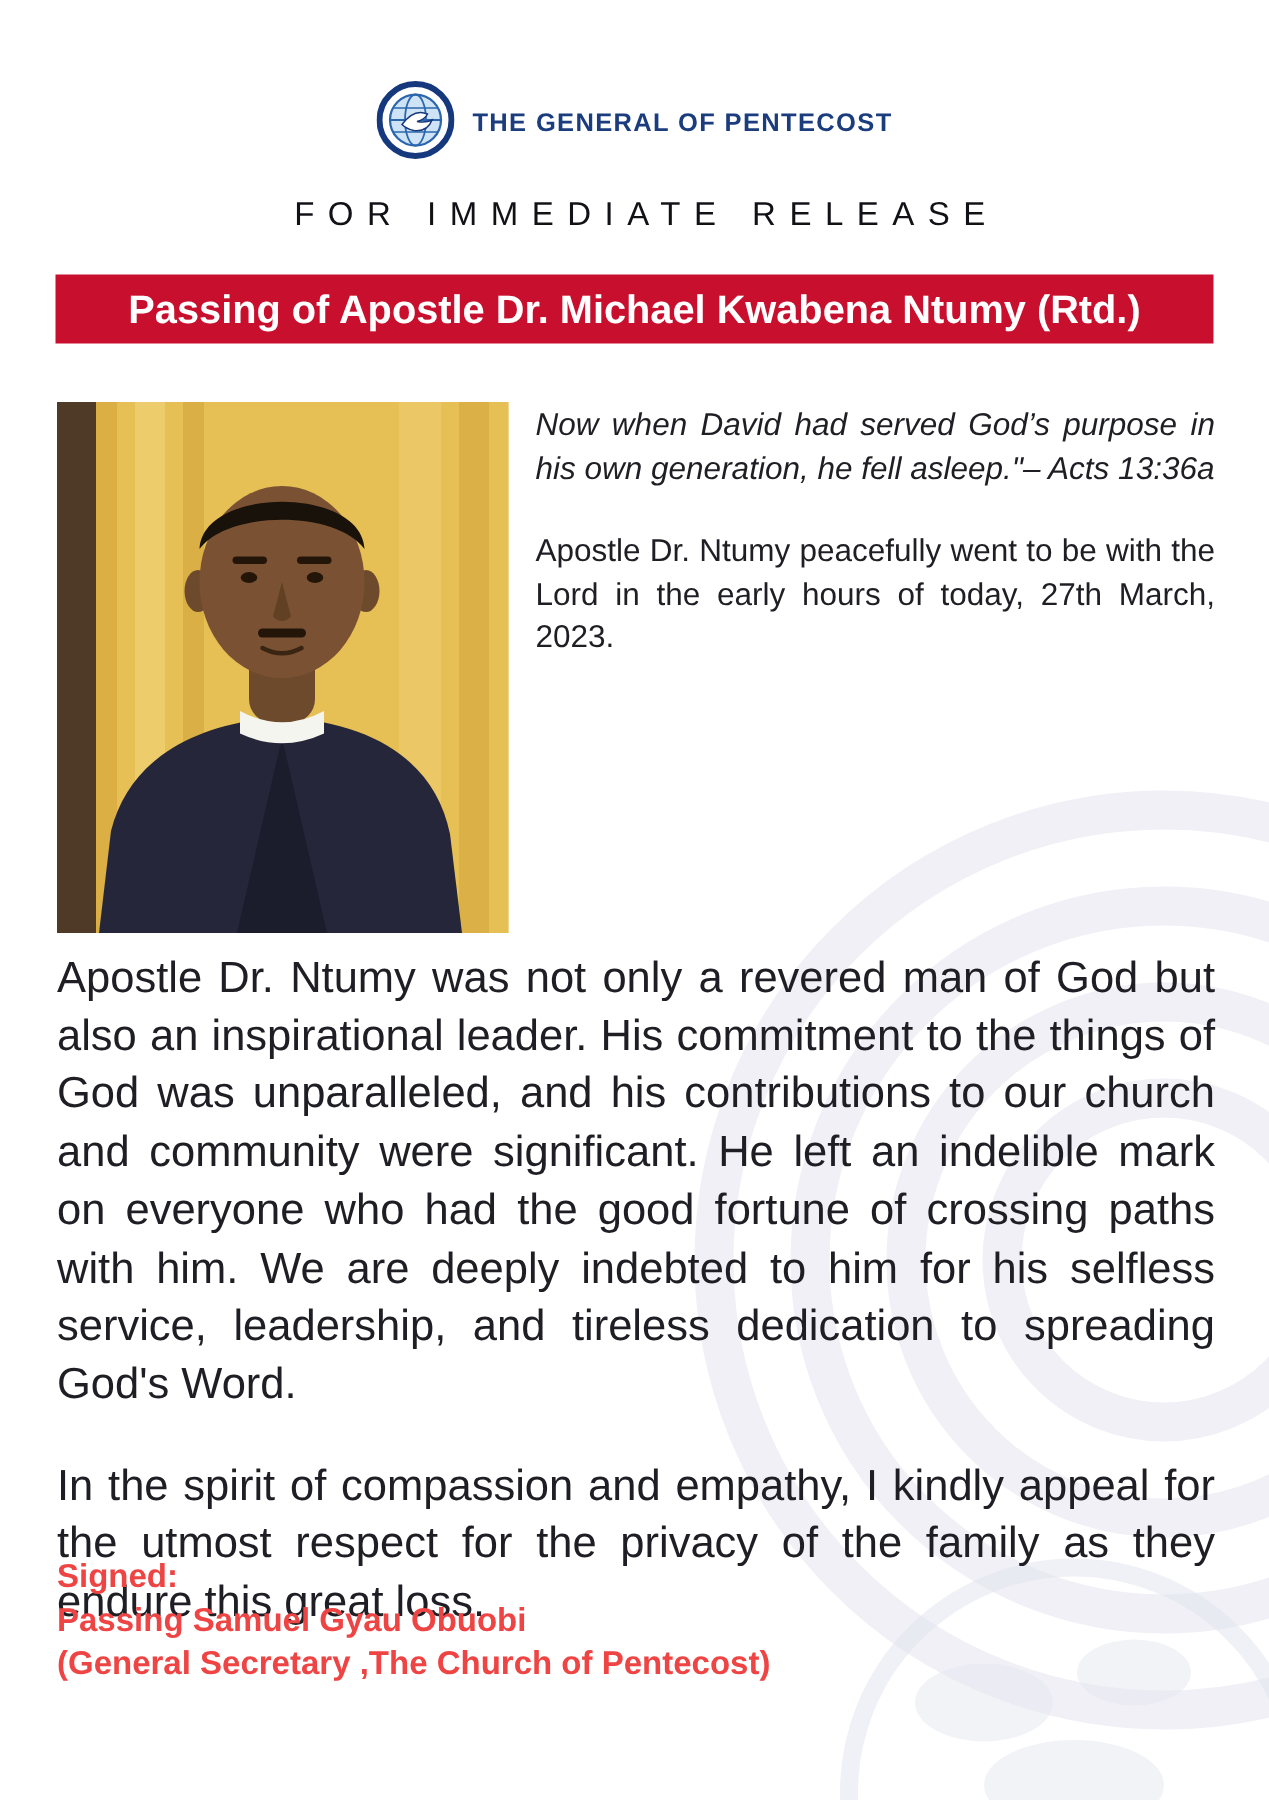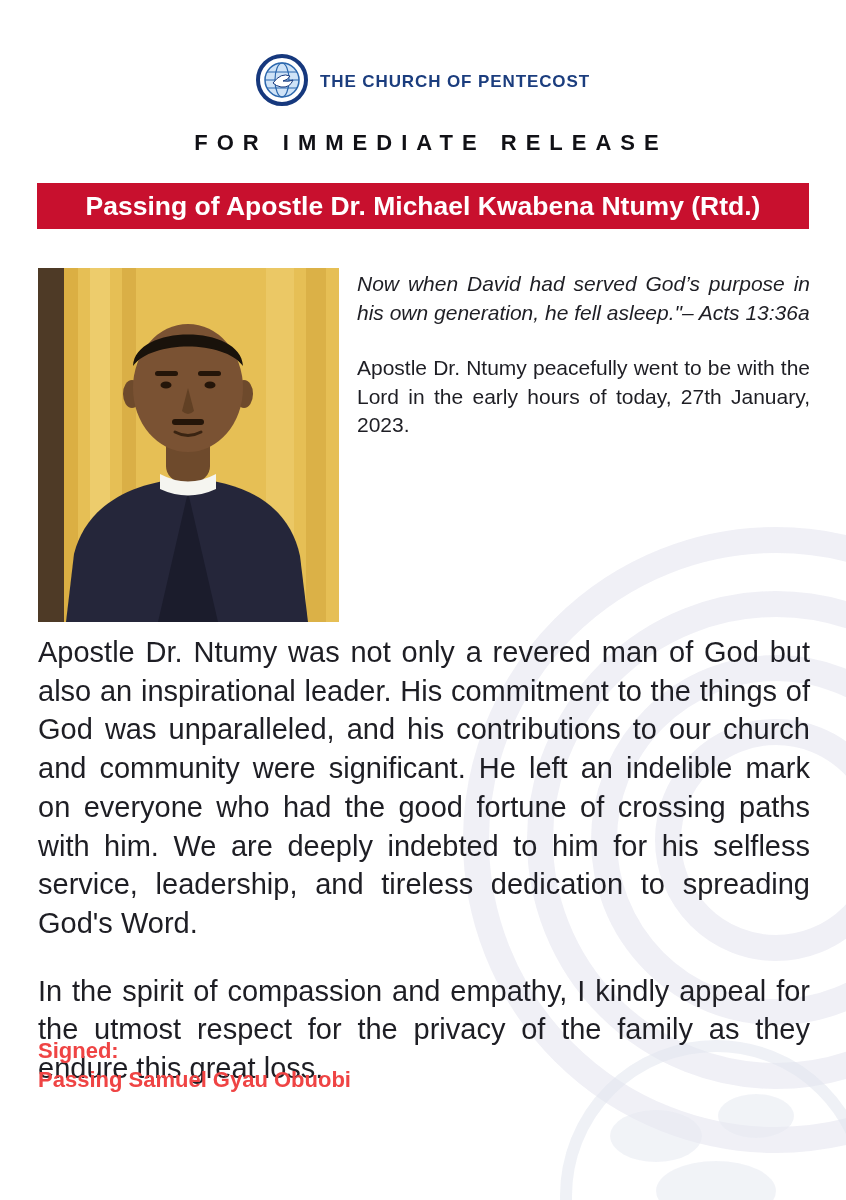--- a/index.html
+++ b/index.html
@@ -13,21 +13,21 @@
 
   
   .masthead { top:54px; left:0; right:0; display:flex; justify-content:center; align-items:center; gap:12px; }
   .org-name { color:var(--navy,#1b3d7e); font-weight:bold; line-height:1.18; }
   .org-line1 { font-size:17px; letter-spacing:0.9px; }
   .org-line2 { font-size:17px; letter-spacing:2.6px; }
 
   
   .release-label {
     top:130px; left:0; right:0; text-align:center;
-    font-weight:bold; font-size:22px; letter-spacing:9px; color:#111116;padding-left:16px;
+    font-weight:normal; font-size:22px; letter-spacing:9px; color:#111116;padding-left:16px;
   }
 
   
   .banner {
     top:183px; left:37px; right:37px; height:46px;
     background:var(--banner-red,#c8102e);
     display:flex; align-items:center; justify-content:center;
   }
   .banner-title { color:#ffffff; font-weight:bold; font-size:26.5px; white-space:nowrap; }
 
@@ -78,21 +78,21 @@
         <circle cx="26" cy="26" r="24" fill="#ffffff" stroke="#16387d" stroke-width="4"></circle>
         <circle cx="26" cy="26" r="17" fill="#cfe3f7" stroke="#2b67ad" stroke-width="1.5"></circle>
         <ellipse cx="26" cy="26" rx="7" ry="17" fill="none" stroke="#2b67ad" stroke-width="1.2"></ellipse>
         <line x1="9" y1="26" x2="43" y2="26" stroke="#2b67ad" stroke-width="1.2"></line>
         <line x1="11" y1="18" x2="41" y2="18" stroke="#2b67ad" stroke-width="1"></line>
         <line x1="11" y1="34" x2="41" y2="34" stroke="#2b67ad" stroke-width="1"></line>
         <path d="M17,29 q8,-11 17,-7 q-2,4 -7,5 q6,1 10,-1 q-3,8 -12,7 q-5,-1 -8,-4 Z" fill="#ffffff" stroke="#16387d" stroke-width="1"></path>
       </svg>
     </span>
     <span class="org-name">
-      <div class="org-line1">THE CHURCH OF PENTECOST</div>
+      <div class="org-line1">THE GENERAL OF PENTECOST</div>
     </span>
   </header>
 
   <div class="layer release-label">FOR IMMEDIATE RELEASE</div>
 
   <div class="layer banner">
     <span class="banner-title">Passing of Apostle Dr. Michael Kwabena Ntumy (Rtd.)</span>
   </div>
 
   <div class="layer content-top">
@@ -118,27 +118,28 @@
         <rect x="160" y="103" width="23" height="5" rx="2.5" fill="#241509"></rect>
         <ellipse cx="128" cy="117" rx="5.5" ry="3.6" fill="#241509"></ellipse>
         <ellipse cx="172" cy="117" rx="5.5" ry="3.6" fill="#241509"></ellipse>
         <path d="M150,120 L144,143 Q150,149 156,143 Z" fill="#5d3d22" opacity="0.85"></path>
         <rect x="134" y="151" width="32" height="6" rx="3" fill="#241509"></rect>
         <path d="M137,164 Q150,171 163,164" stroke="#3a2412" stroke-width="3" fill="none" stroke-linecap="round"></path>
       </svg>
     </figure>
     <div class="side-text">
       <p class="quote">Now when David had served God’s purpose in his own generation, he fell asleep."– Acts 13:36a</p>
-      <p class="para">Apostle Dr. Ntumy peacefully went to be with the Lord in the early hours of today, 27th January, 2023.</p>
+      <p class="para">Apostle Dr. Ntumy peacefully went to be with the Lord in the early hours of today, 27th March, 2023.</p>
     </div>
   </div>
 
   <div class="layer body-text">
     <p>Apostle Dr. Ntumy was not only a revered man of God but also an inspirational leader. His commitment to the things of God was unparalleled, and his contributions to our church and community were significant. He left an indelible mark on everyone who had the good fortune of crossing paths with him. We are deeply indebted to him for his selfless service, leadership, and tireless dedication to spreading God's Word.</p>
     <p>In the spirit of compassion and empathy, I kindly appeal for the utmost respect for the privacy of the family as they endure this great loss.</p>
   </div>
 
   <div class="layer signature">
     <div>Signed:</div>
     <div>Passing Samuel Gyau Obuobi</div>
+    <div>(General Secretary ,The Church of Pentecost)</div>
   </div>
 
 </div>
 
 </body></html>

